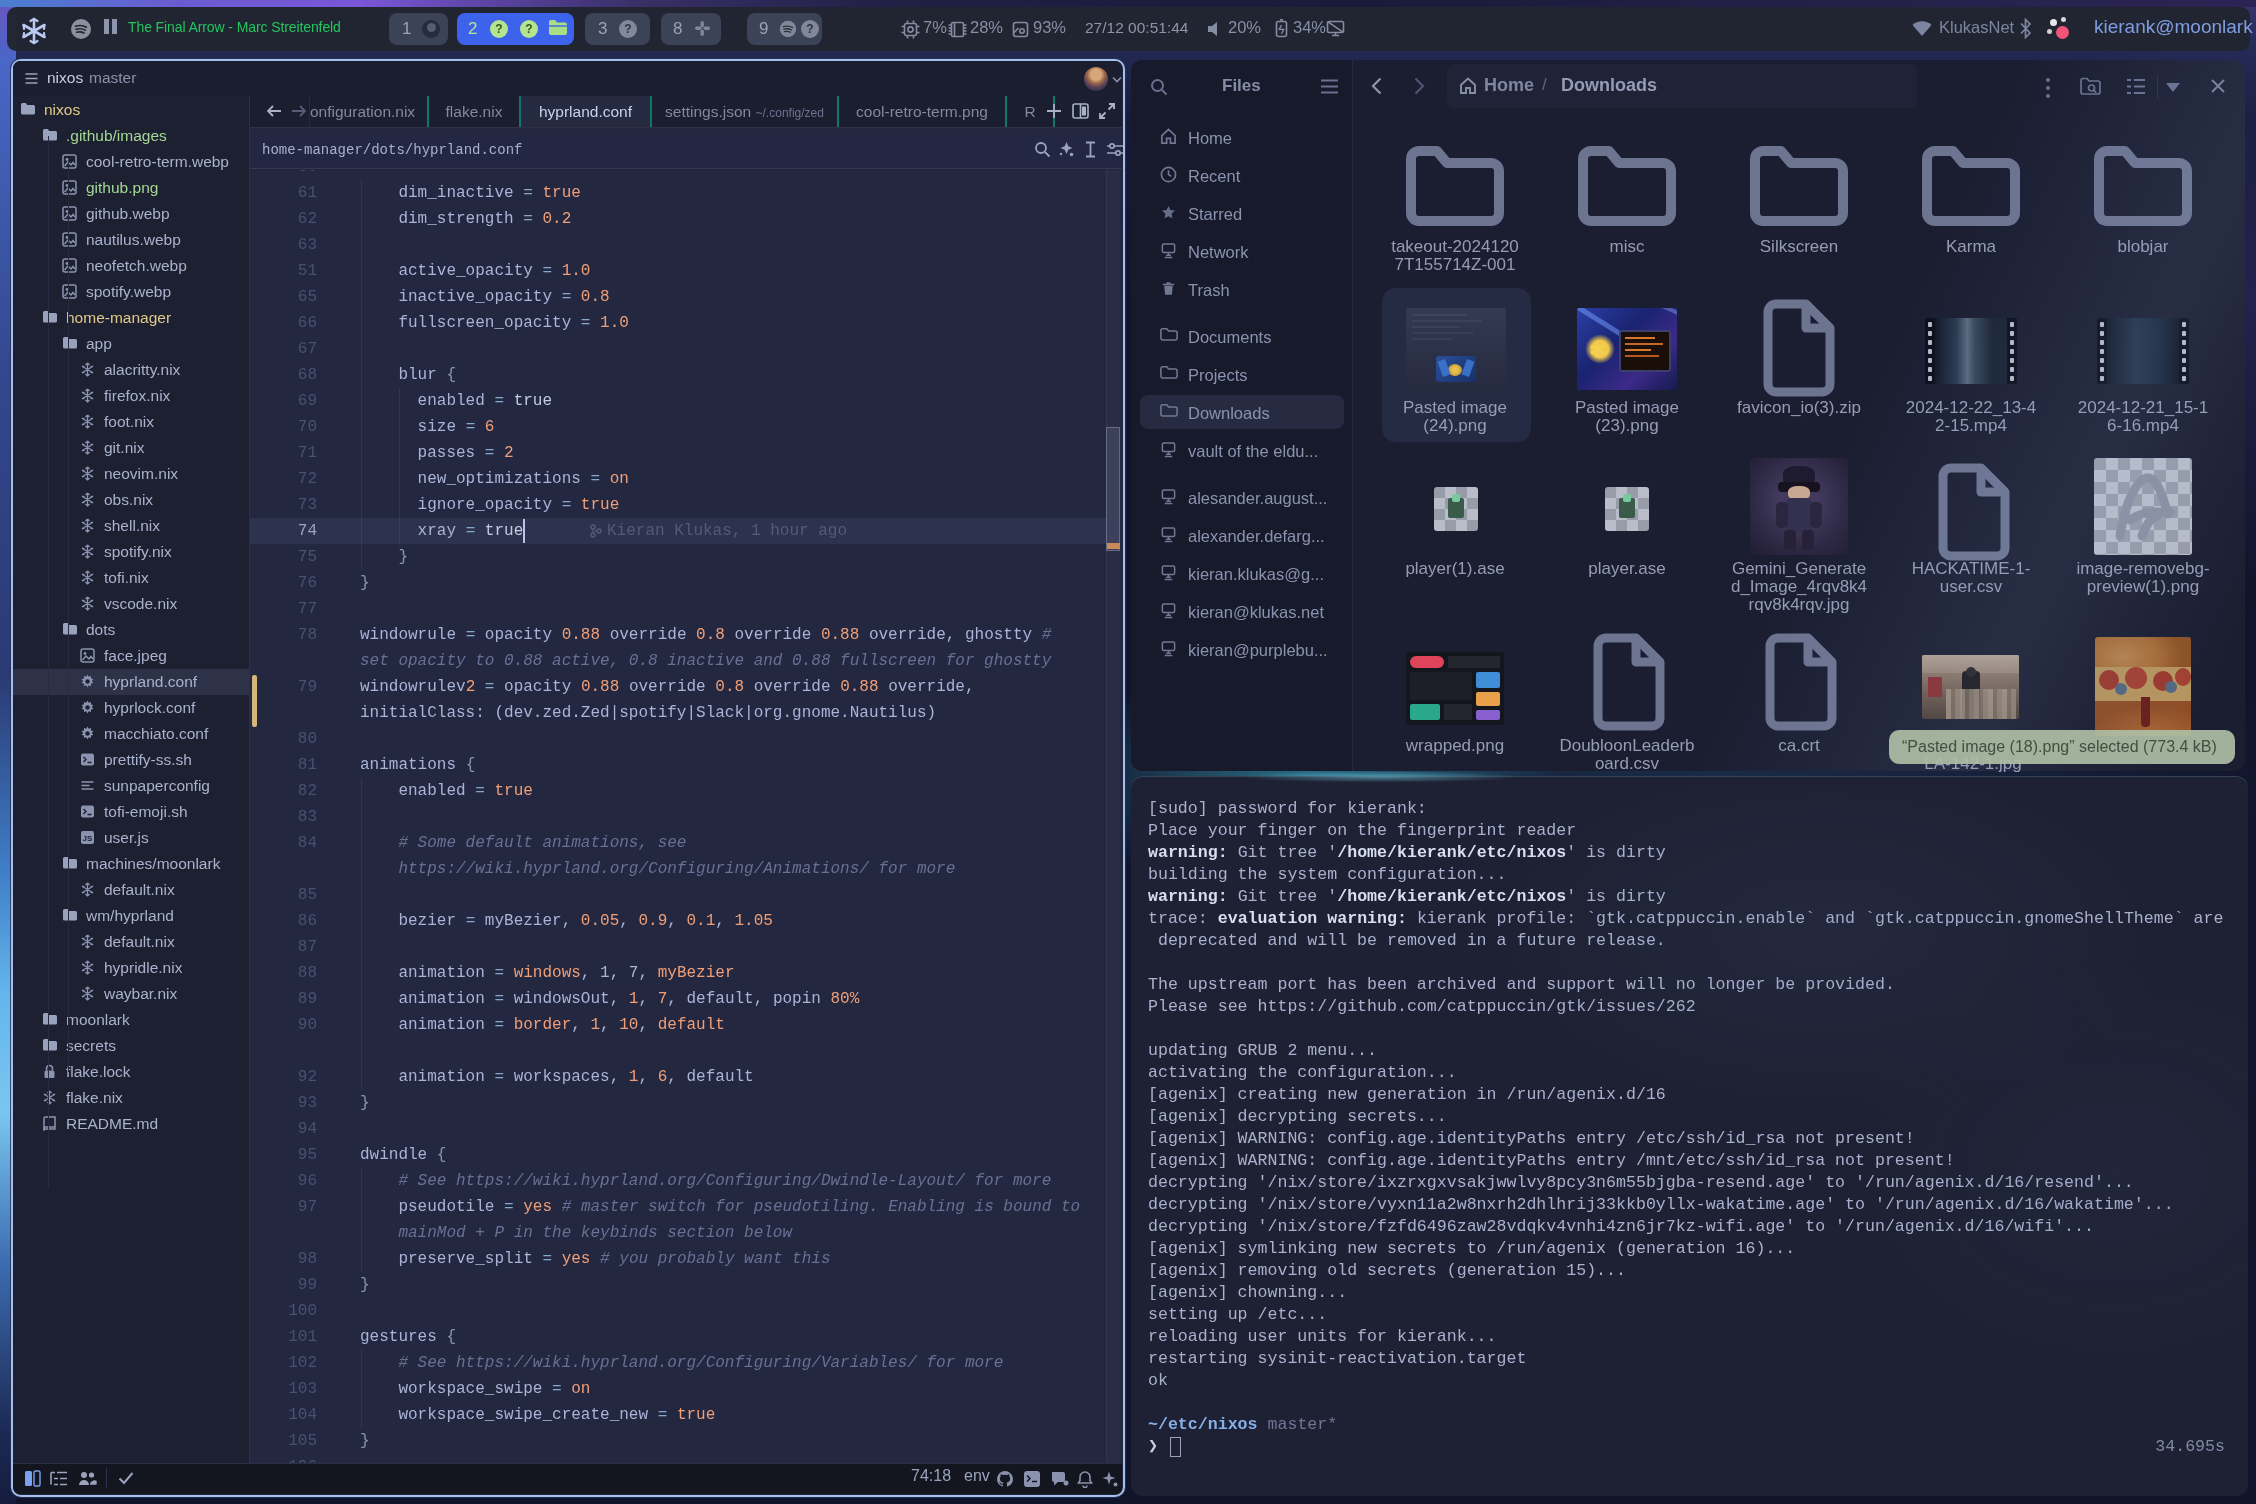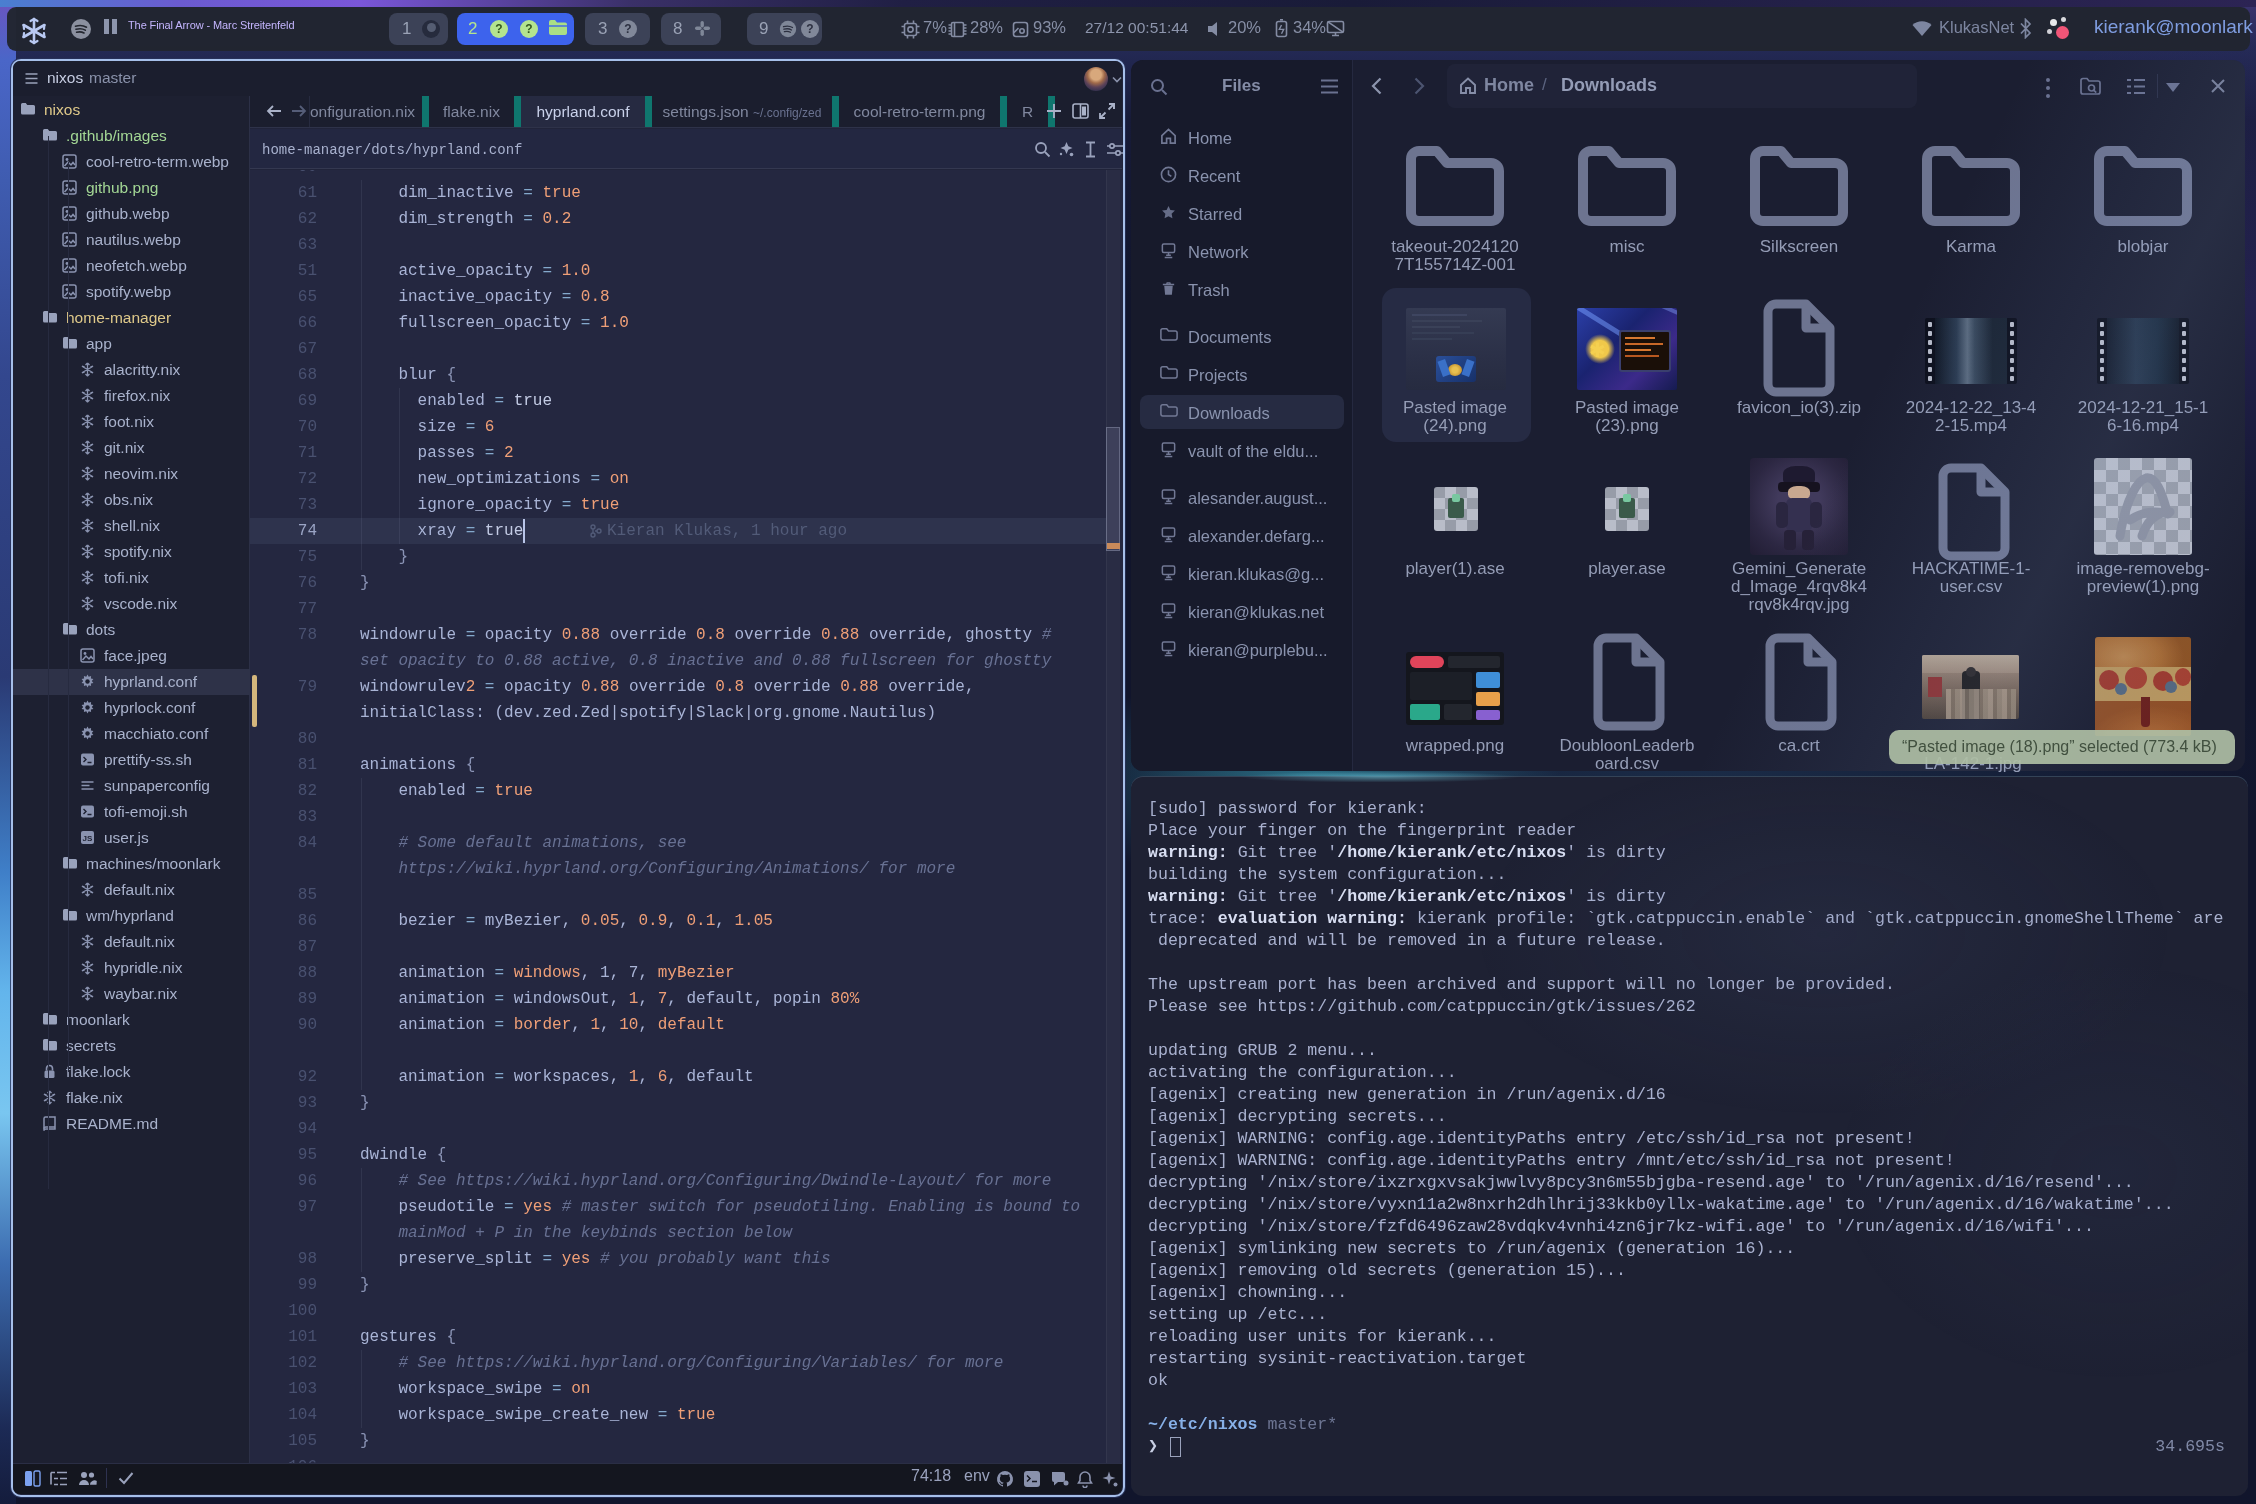--- a/index.html
+++ b/index.html
@@ -26,21 +26,21 @@
   .pill { position:absolute; top:13px; height:32px; border-radius:8px; background:#3c4257; }
   .pilln { position:absolute; top:19px; font-size:17px; color:#9aa2b5; }
   .cic { position:absolute; top:20px; width:18px; height:18px; border-radius:50%; background:#818899; color:#2c3040; font-size:12px; font-weight:bold; text-align:center; line-height:18px; }
   
   #zed { left:11px; top:59px; width:1114px; height:1438px; border-radius:10px; background:#21243a; border:2.5px solid #a6bfea; box-shadow:0 0 0 1px rgba(40,50,90,0.8); overflow:hidden; }
   #zedtitle { left:13px; top:61px; width:1109px; height:35px; background:#1b1e2e; border-radius:7px 7px 0 0; }
   #zedside { left:13px; top:96px; width:237px; height:1367px; background:#1d2031; border-right:1px solid #2c3047; }
   #zedtabs { left:250px; top:96px; width:872px; height:32px; background:#1b1e2e; border-bottom:1px solid #2e3249; }
   #zedcrumb { left:250px; top:129px; width:872px; height:40px; background:#232741; border-bottom:1px solid #343850; }
   #zedstatus { left:13px; top:1463px; width:1109px; height:31px; background:#14161f; border-top:1px solid #2a2e45; border-radius:0 0 7px 7px; }
-  .tab { position:absolute; top:96px; height:31px; border-right:7px solid #0f766e; color:#81889f; font-size:15.5px; line-height:31px; text-align:center; }
+  .tab { position:absolute; top:96px; height:31px; border-right:2px solid #0f766e; color:#81889f; font-size:15.5px; line-height:31px; text-align:center; }
   .tabact { background:#262a41; color:#c9d1ea; }
   
   .trow { position:absolute; left:0; width:237px; height:26px; line-height:26px; font-size:15.5px; color:#a9b2cc; white-space:nowrap; }
   .trow svg { position:absolute; top:5px; }
   .tlab { position:absolute; top:0; }
   .gold { color:#dfc98a; } .green { color:#a3d795; }
   
   #edview { left:13px; top:170px; width:1110px; height:1293px; overflow:hidden; background:#242740; }
   .crow { position:absolute; left:0; width:1110px; height:26px; font-family:"Liberation Mono", monospace; font-size:16px; line-height:26px; white-space:pre; }
   .lnum { position:absolute; left:224px; width:80px; text-align:right; color:#495170; }
@@ -70,21 +70,21 @@
       <path d="M14 2 l-3.5 2 M14 2 l3.5 2 M14 26 l-3.5-2 M14 26 l3.5-2 M3.6 8 l.4 4 M3.6 20 l.4-4 M24.4 8 l-.4 4 M24.4 20 l-.4-4" stroke-width="2.2"></path>
     </g>
   </svg>
 
   <svg class="abs" style="left:70px;top:18px" width="22" height="22" viewBox="0 0 22 22">
     <circle cx="11" cy="11" r="10" fill="#8b909f"></circle>
     <path d="M5.5 8.2 c4-1.2 8-0.8 11 1 M6 11.3 c3.4-1 6.8-0.7 9.3 0.9 M6.6 14.3 c2.7-0.8 5.3-0.5 7.4 0.7" stroke="#23262f" stroke-width="1.6" fill="none" stroke-linecap="round"></path>
   </svg>
   <div class="abs" style="left:104px;top:19px;width:4.5px;height:15px;background:#8d95ac"></div>
   <div class="abs" style="left:112px;top:19px;width:4.5px;height:15px;background:#8d95ac"></div>
-  <div class="abs bartxt" style="left:128px;top:19px;font-size:11px;letter-spacing:-0.1px;color:#c4b5fd">The Final Arrow - Marc Streitenfeld</div>
+  <div class="abs bartxt" style="left:128px;top:19px;font-size:14px;letter-spacing:-0.1px;color:#22c55e">The Final Arrow - Marc Streitenfeld</div>
 
   <div class="pill" style="left:389px;width:59px"></div>
   <div class="abs pilln" style="left:402px">1</div>
   <div class="abs" style="left:422px;top:20px;width:18px;height:18px;border-radius:50%;background:#262b3d"></div>
   <div class="abs" style="left:427px;top:23px;width:9px;height:9px;border-radius:50%;background:#555d72"></div>
 
   <div class="pill" style="left:457px;width:117px;background:#3d63ed"></div>
   <div class="abs pilln" style="left:468px;color:#b4e48e">2</div>
   <div class="cic" style="left:490px;background:#b4e48e;color:#33571f">?</div>
   <div class="cic" style="left:520px;background:#b4e48e;color:#33571f">?</div>

